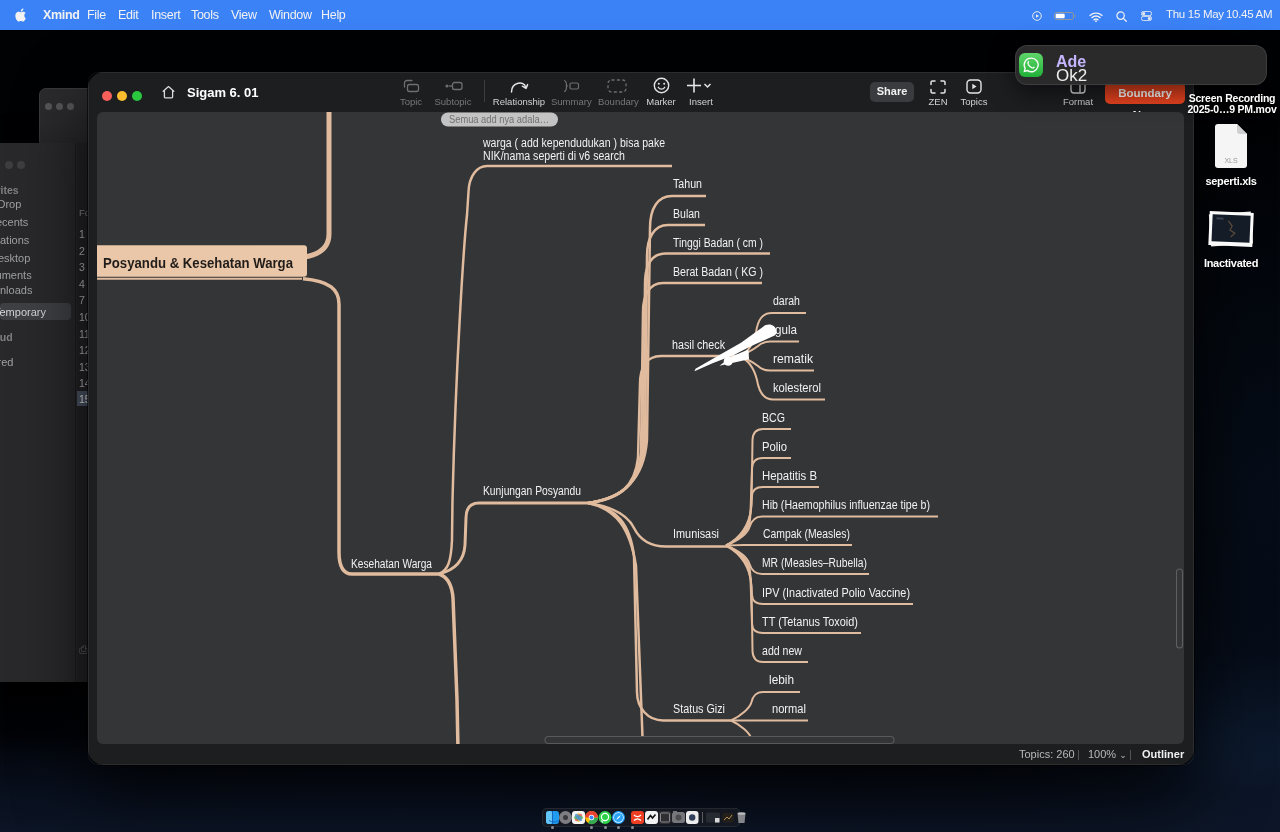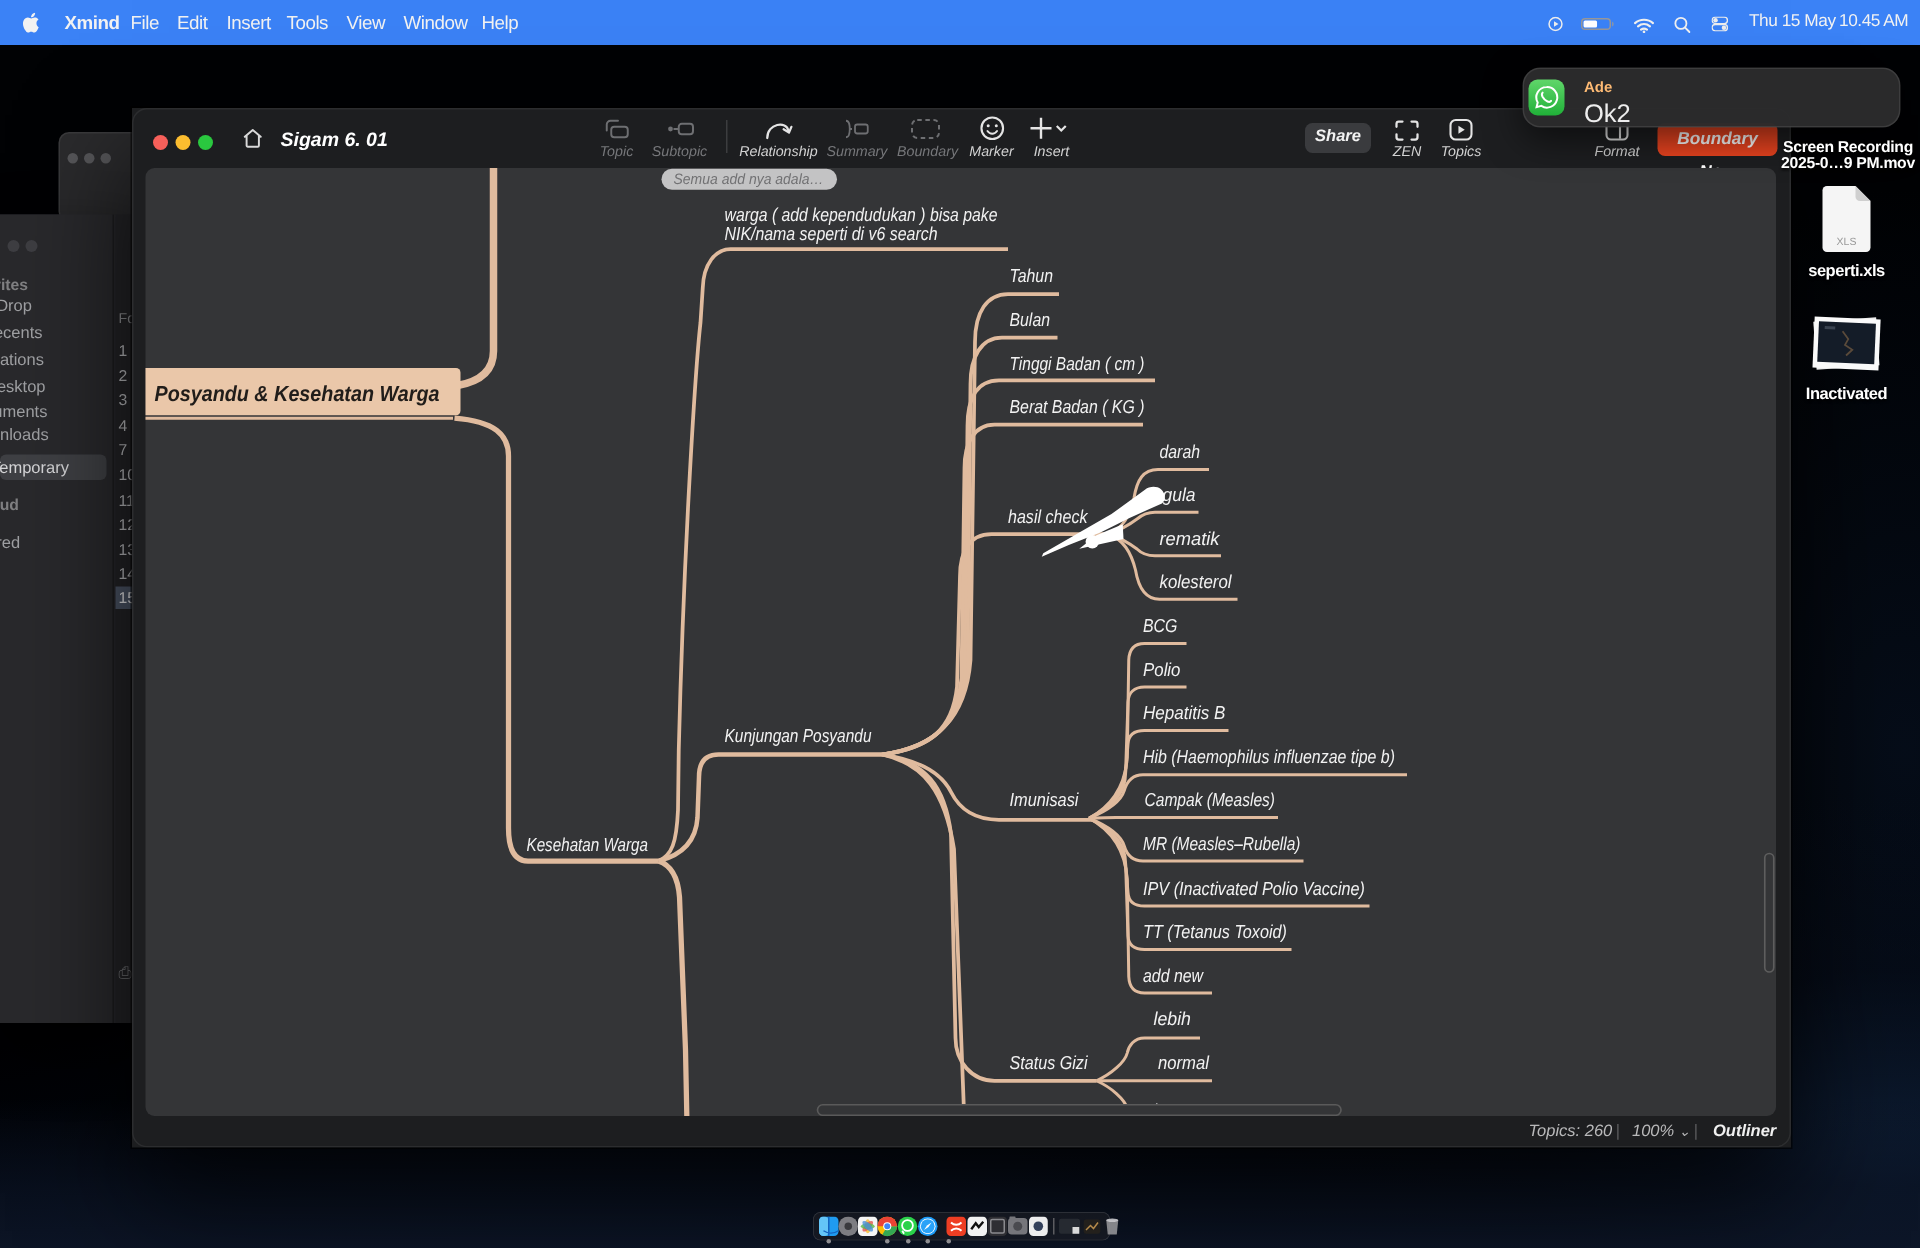--- a/index.html
+++ b/index.html
@@ -26,34 +26,34 @@
   #finder { left:0px; top:143px; width:94px; height:539px; background:#27272a; border-radius:0 9px 9px 0; box-shadow:0 18px 40px rgba(0,0,0,.65); }
   #finder .tdots { position:absolute; left:5px; top:12px; }
   #finder .td { display:inline-block; width:8px; height:8px; border-radius:50%; background:#3e3e42; margin-right:4px; }
   #finder .side { position:absolute; left:0; top:0; width:76px; height:539px; background:#29292c; border-right:1px solid #1c1c1e; border-radius:0; }
   #finder .row { position:absolute; left:0; width:76px; color:#9fa0a3; font-size:11px; white-space:nowrap; }
   #finder .hl { position:absolute; left:0px; top:160px; width:71px; height:17px; background:#3f4044; border-radius:4px; }
   #finder .col { position:absolute; left:77px; top:0; width:17px; height:539px; background:#232326; }
   #finder .num { position:absolute; left:79px; color:#b9babd; font-size:10.5px; }
   #finder .numhl { position:absolute; left:77px; top:248px; width:17px; height:15px; background:#4c5566; }
   
-  #xwin { left:88px; top:72px; width:1106px; height:693px; background:#1d1e20; border-radius:0; box-shadow:0 30px 70px rgba(0,0,0,.75), 0 0 0 1px rgba(0,0,0,.6);font-style:italic; }
+  #xwin { left:88px; top:72px; width:1106px; height:693px; background:#1d1e20; border-radius:16px; box-shadow:0 30px 70px rgba(0,0,0,.75), 0 0 0 1px rgba(0,0,0,.6); }
   #xwin .inhl { position:absolute; inset:0; border-radius:10px; box-shadow:inset 0 0 0 1px rgba(255,255,255,.07); pointer-events:none; }
   #tl { position:absolute; left:14px; top:15px; }
   #tl i { display:inline-block; width:10px; height:10px; border-radius:50%; margin-right:5px; }
   #canvas { position:absolute; left:8.5px; top:39.5px; width:1087.5px; height:632.5px; background:#343537; border-radius:6px; overflow:hidden; }
   #mapsvg { position:absolute; left:-96.5px; top:-111.5px; }
   .tbLabel { position:absolute; font-size:9.5px; color:#d2d2d2; text-align:center; }
   .tbLabel.dim { color:#76777a; }
   .ticon { position:absolute; }
   #statusbar { position:absolute; left:0; bottom:0; width:1106px; height:21px; color:#b9b9ba; font-size:11px; }
   
   #notif { left:1015px; top:44.5px; width:252px; height:40.5px; background:rgba(43,43,44,.98); border-radius:12px; box-shadow:0 8px 24px rgba(0,0,0,.55), inset 0 0 0 1px rgba(255,255,255,.09); }
   #notif .wa { position:absolute; left:4px; top:8px; width:24px; height:24px; border-radius:6px; background:linear-gradient(180deg,#60d66a,#20b038); }
-  #notif .t1 { position:absolute; left:41px; top:8px; color:#fdba74; font-size:10px; font-weight:bold; }
+  #notif .t1 { position:absolute; left:41px; top:8px; color:#c4b5fd; font-size:16px; font-weight:bold; }
   #notif .t2 { position:absolute; left:41px; top:21.5px; color:#ededed; font-size:17px; }
   
   .dlabel { color:#fff; font-weight:bold; font-size:11.5px; text-align:center; text-shadow:0 1px 2px rgba(0,0,0,.9); letter-spacing:-0.3px; }
   
   #dock { left:542px; top:808px; width:198px; height:19px; background:rgba(28,30,36,.6); border-radius:5px; box-shadow:inset 0 0 0 .5px rgba(255,255,255,.14); }
 </style>
 </head>
 <body>
 <div id="wallpaper" class="abs"></div>
 

